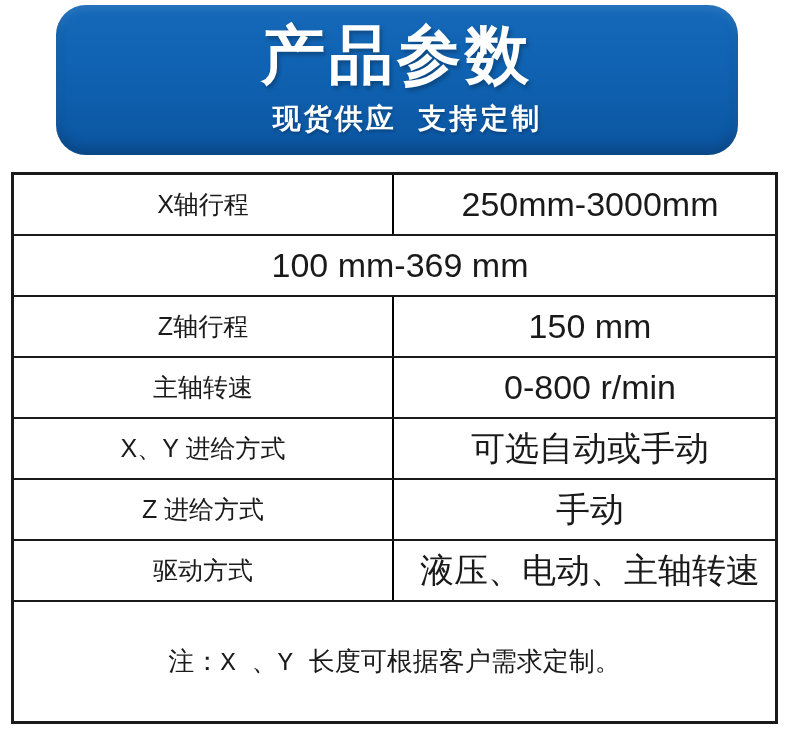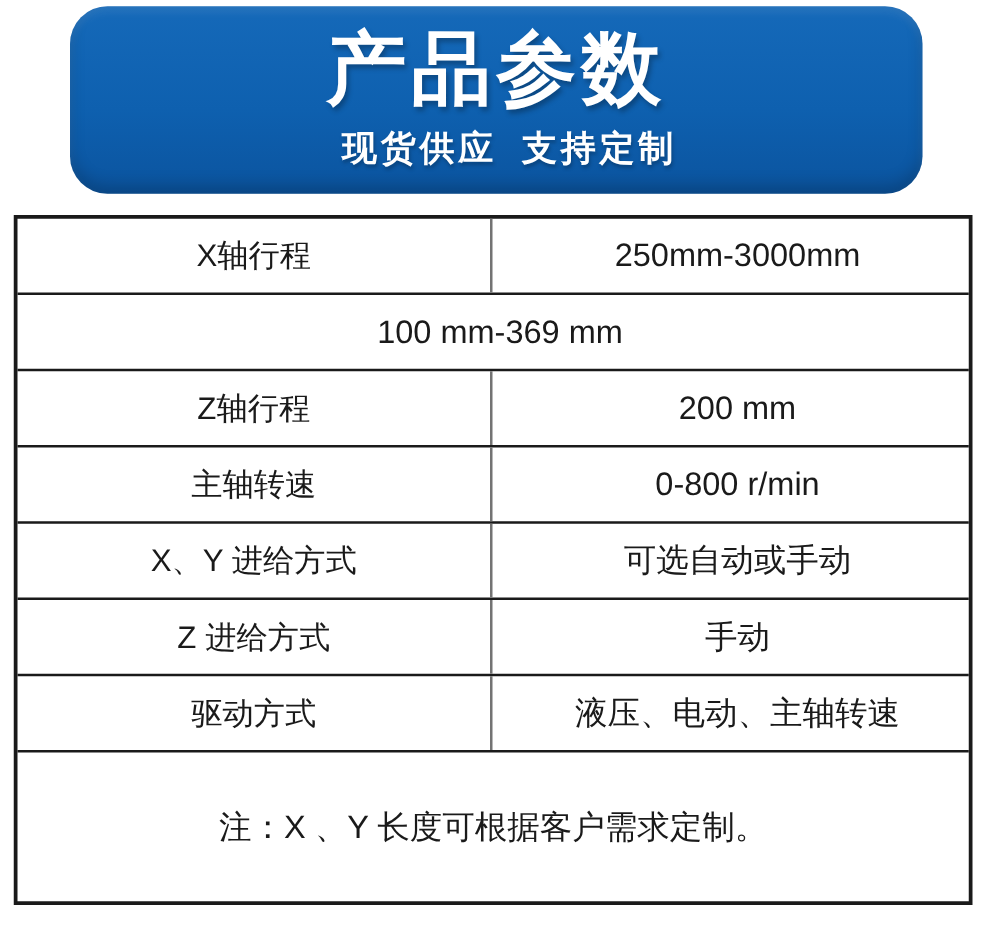--- a/index.html
+++ b/index.html
@@ -25,21 +25,20 @@
     height: 150px;
     border-radius: 30px;
     background: linear-gradient(180deg, #1569b9 0%, #0e60af 55%, #0b549f 100%);
     box-shadow: inset 0 -7px 12px rgba(0,0,0,0.18), inset 0 4px 8px rgba(255,255,255,0.10);
     display: flex;
     flex-direction: column;
     align-items: center;
     justify-content: center;
     color: #ffffff;
     text-align: center;
-    font-family: Liberation Serif, serif;
   }
   .banner-title {
     font-size: 64px;
     font-weight: 900;
     letter-spacing: 4px;
     line-height: 1.05;
     text-shadow: 2px 3px 4px rgba(0,0,0,0.28);
     white-space: pre;
   }
   .banner-subtitle {
@@ -67,35 +66,36 @@
     border-bottom: 2px solid #1a1a1a;
   }
   .cell {
     display: flex;
     align-items: center;
     justify-content: center;
     color: #1a1a1a;
   }
   .cell.label {
     width: 380px;
-    border-right: 2px solid #737373;
+    border-right: 2px solid #000000;
     font-size: 25px;
     white-space: pre;
   }
   .cell.value {
     flex: 1;
-    font-size: 26px;
+    font-size: 34px;
     white-space: pre;
     margin-left: 11px;
   }
   .note-row {
     display: flex;
     align-items: center;
     justify-content: center;
     height: 119px;
+    font-family: Liberation Mono, monospace;
   }
   .note-text {
     font-size: 26px;
     color: #1a1a1a;
     white-space: pre;
   }
 </style>
 </head>
 <body>
 
@@ -112,21 +112,21 @@
       <div class="cell label">X轴行程</div>
       <div class="cell value">250mm-3000mm</div>
     </div>
 
     <div class="spec-row">
       <div class="cell value">100 mm-369 mm</div>
     </div>
 
     <div class="spec-row">
       <div class="cell label">Z轴行程</div>
-      <div class="cell value">200 mm</div>
+      <div class="cell value">150 mm</div>
     </div>
 
     <div class="spec-row">
       <div class="cell label">主轴转速</div>
       <div class="cell value">0-800 r/min</div>
     </div>
 
     <div class="spec-row">
       <div class="cell label">X、Y 进给方式</div>
       <div class="cell value">可选自动或手动</div>

